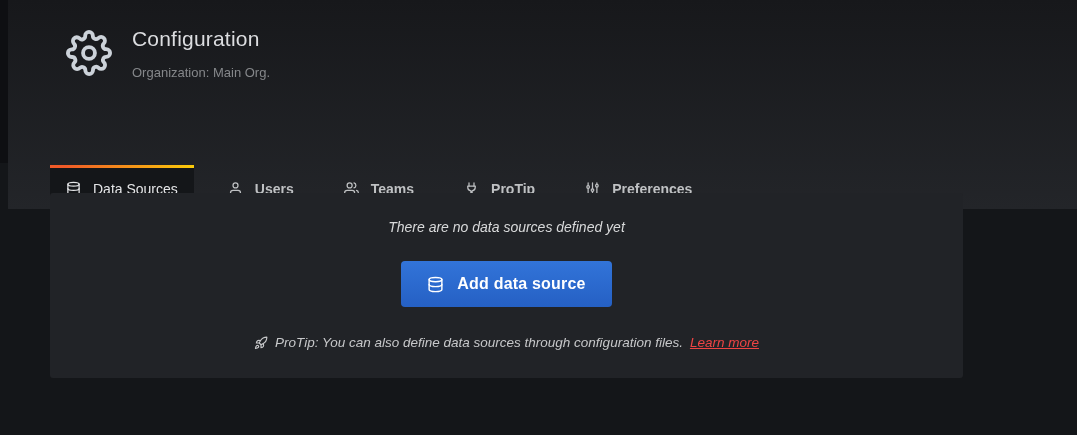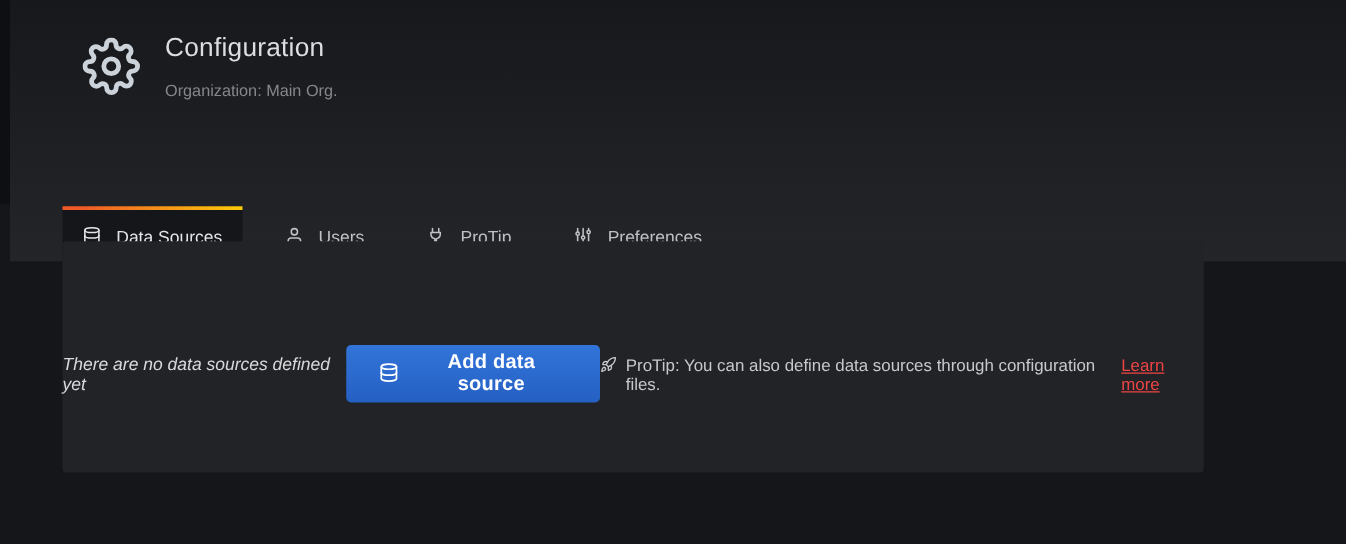--- a/index.html
+++ b/index.html
@@ -44,60 +44,60 @@
     position: absolute; left: 42px; bottom: 0;
     display: flex; align-items: flex-end;
   }
   .tab {
     position: relative;
     display: flex; align-items: center; gap: 12px;
     height: 44px; padding: 3px 16px 0 16px;
     font-size: 14px; color: #bfc1c3;
     cursor: pointer; white-space: nowrap;
   }
-  .tab + .tab { margin-left: 18px; }
+  .tab + .tab { margin-left: 18px; font-weight: bold; }
   .tab .tab-icon { width: 15px; height: 15px; color: currentColor; }
   .tab.active {
     background: #141619;
     color: #e4e5e7;
   }
   .tab.active::before {
     content: "";
     position: absolute; top: 0; left: 0; right: 0; height: 3px;
     background: linear-gradient(90deg, #f05a28 10%, #fbca0a 99%);
   }
 
   
   .empty-panel {
     position: absolute; left: 50px; top: 193px;
     width: 913px; height: 185px;
     background: #212327;
     border-radius: 3px;
-    display: flex; align-items: center;
+    display: flex; flex-direction: column; align-items: center;
   }
   .empty-message {
     margin-top: 26px;
     font-size: 14px; font-style: italic; color: #d8d9da;
   }
   .add-btn {
     margin-top: 26px;
     display: flex; align-items: center; gap: 13px;
     height: 46px; padding: 0 26px;
     border: none; border-radius: 4px;
     background: linear-gradient(180deg, #3274d9 0%, #2560c4 100%);
     color: #ffffff;
     font-family: "Liberation Sans", sans-serif;
     font-size: 16px; font-weight: 700; letter-spacing: .2px;
     cursor: pointer;
   }
   .add-btn .btn-icon { width: 17px; height: 17px; }
   .protip {
     margin-top: 28px;
-    display: flex; align-items: flex-start; gap: 7px;
-    font-size: 13.5px; color: #c7c8ca;
+    display: flex; align-items: center; gap: 7px;
+    font-size: 13.5px; color: #c7c8ca; font-style: italic;
   }
   .protip .rocket { width: 14px; height: 14px; color: #c7c8ca; }
   .learn-more {
     color: #ef4444; text-decoration: underline; cursor: pointer;
   }
 </style>
 </head>
 <body>
 
 <div class="left-strip"></div>
@@ -131,20 +131,31 @@
     <div class="tab">
       <span class="tab-icon">
         <svg viewBox="0 0 24 24" fill="none" stroke="currentColor" stroke-width="2" stroke-linecap="round" stroke-linejoin="round">
           <path d="M20 21v-2a4 4 0 0 0-4-4H8a4 4 0 0 0-4 4v2"></path>
           <circle cx="12" cy="7" r="4"></circle>
         </svg>
       </span>
       <span>Users</span>
     </div>
 
+    <div class="tab">
+      <span class="tab-icon">
+        <svg viewBox="0 0 24 24" fill="none" stroke="currentColor" stroke-width="2" stroke-linecap="round" stroke-linejoin="round">
+          <path d="M17 21v-2a4 4 0 0 0-4-4H5a4 4 0 0 0-4 4v2"></path>
+          <circle cx="9" cy="7" r="4"></circle>
+          <path d="M23 21v-2a4 4 0 0 0-3-3.87"></path>
+          <path d="M16 3.13a4 4 0 0 1 0 7.75"></path>
+        </svg>
+      </span>
+      <span>Teams</span>
+    </div>
 
     <div class="tab">
       <span class="tab-icon">
         <svg viewBox="0 0 24 24" fill="none" stroke="currentColor" stroke-width="2" stroke-linecap="round" stroke-linejoin="round">
           <path d="M8 3v5M16 3v5"></path>
           <path d="M6 8h12v2a6 6 0 0 1-5 5.91V21h-2v-5.09A6 6 0 0 1 6 10V8z"></path>
         </svg>
       </span>
       <span>ProTip</span>
     </div>

